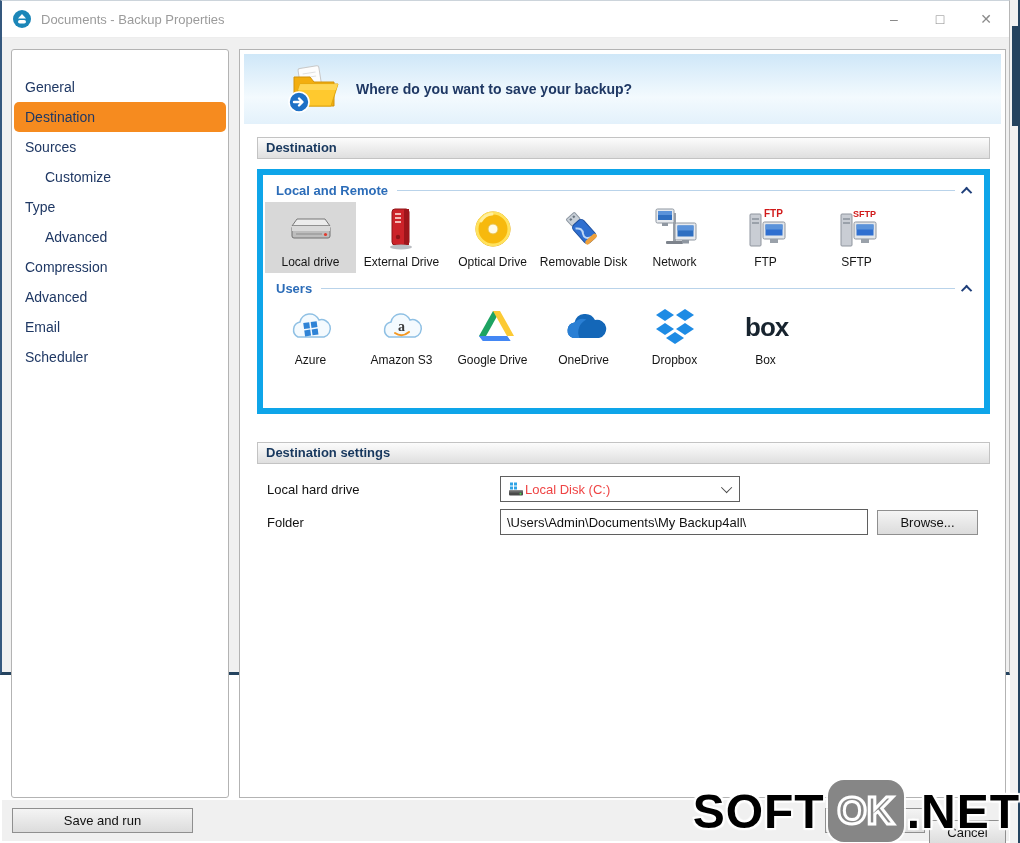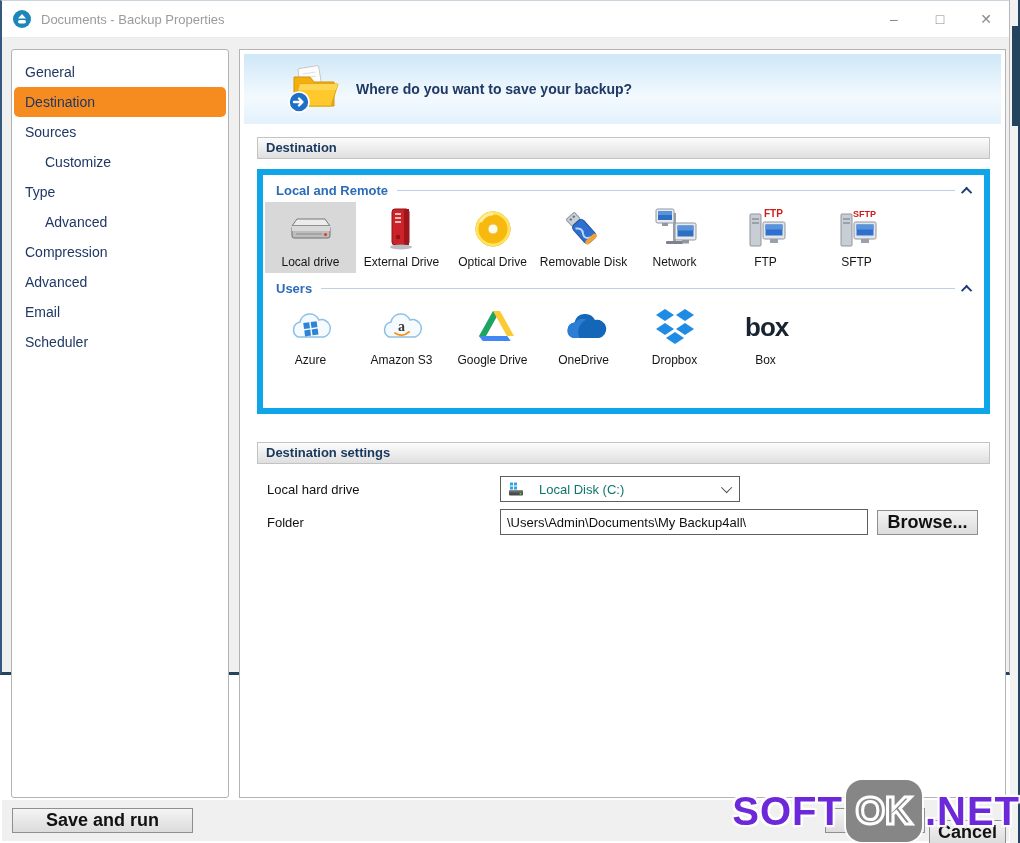--- a/index.html
+++ b/index.html
@@ -21,21 +21,21 @@
               display:flex; align-items:center; padding-left:10px; }
   .titlebar .app-ic { width:20px; height:20px; flex:0 0 auto; }
   .title-text { color:#9b9b9b; font-size:13px; margin-left:9px; }
   .win-controls { margin-left:auto; display:flex; height:100%; }
   .win-btn { width:46px; height:100%; display:flex; align-items:center; justify-content:center;
              color:#8a8a8a; font-size:14px; cursor:default; }
 
   
   .content { position:absolute; left:0; top:37px; right:0; height:762px; }
   .sidebar { position:absolute; left:9px; top:11px; width:218px; height:749px; background:#fff;
-             border:1px solid #b3b3b3; border-radius:3px; padding-top:7px; }
+             border:1px solid #b3b3b3; border-radius:3px; padding-top:22px; }
   .side-item { height:30px; display:flex; align-items:center; padding-left:13px; color:#1f3864; font-size:14px; cursor:pointer; }
   .side-item.indent { padding-left:33px; }
   .side-item.selected { background:#f68b1f; border-radius:5px; margin:0 2px; padding-left:11px; }
 
   .main { position:absolute; left:237px; top:11px; right:3px; height:749px; background:#fff; border:1px solid #b3b3b3; }
 
   
   .banner { margin:4px 4px 0 4px; height:70px; display:flex; align-items:center;
             background:linear-gradient(180deg,#cfe7f8 0%,#f3fafe 62%,#e3f1fb 100%); }
   .banner .folder-ic { margin-left:42px; width:56px; height:50px; }
@@ -59,39 +59,39 @@
   .tile .ticon { height:48px; display:flex; align-items:center; justify-content:center; }
   .tile .tlabel { font-size:12px; color:#151515; line-height:14px; padding:2px 1px 4px 1px; }
 
   
   .settings-bar { margin-top:28px; }
   .form { margin:12px 15px 0 27px; }
   .frow { display:flex; align-items:center; margin-bottom:7px; }
   .flabel { width:233px; font-size:13px; color:#111; }
   .combo { width:240px; height:26px; border:1px solid #5f5f5f; background:#fff; display:flex; align-items:center;
            padding:0 7px; cursor:pointer; }
-  .combo .ctext { font-size:13px; color:#0f766e; margin-left:15px; }
+  .combo .ctext { font-size:13px; color:#ef4444; margin-left:1px; }
   .combo .cchev { margin-left:auto; width:8px; height:8px; border-left:1px solid #4a4a4a; border-bottom:1px solid #4a4a4a;
                   transform:rotate(-45deg) translateY(-2px); }
   .txt-input { width:368px; height:26px; border:1px solid #5f5f5f; font-size:13px; padding:0 6px;
                font-family:"Liberation Sans", sans-serif; color:#111; }
   .btn { height:25px; border:1px solid #8f8f8f; background:linear-gradient(180deg,#f4f4f4,#dcdcdc);
-         font-size:18px; color:#111; font-family:"Liberation Sans", sans-serif; cursor:pointer;font-weight:bold; }
+         font-size:13px; color:#111; font-family:"Liberation Sans", sans-serif; cursor:pointer; }
   .browse-btn { width:101px; margin-left:9px; }
 
   
   .footer { position:absolute; left:0; right:0; top:799px; height:41px; background:#f0f0f0; }
   .saverun-btn { position:absolute; left:10px; top:8px; width:181px; height:25px; }
   .save-btn { position:absolute; right:84px; top:8px; width:100px; }
   .cancel-btn { position:absolute; right:3px; top:20px; width:77px; }
 
   
   .watermark { position:absolute; right:0; bottom:0; height:64px; display:flex; align-items:center;
                z-index:20; pointer-events:none; }
-  .wm-text { font-size:40px; font-weight:bold; color:#6d28d9; letter-spacing:1px;
+  .wm-text { font-size:48px; font-weight:bold; color:#000000; letter-spacing:1px;
              text-shadow:-2px -2px 1px #fff, 2px -2px 1px #fff, -2px 2px 1px #fff, 2px 2px 1px #fff,
                          0 0 4px #fff; }
   .wm-badge { width:76px; height:62px; background:#868686; border-radius:16px; margin:0 3px 0 3px;
               display:flex; align-items:center; justify-content:center;
               box-shadow:0 0 0 2px rgba(255,255,255,.85); }
   .wm-badge span { font-size:38px; font-weight:bold; color:transparent; -webkit-text-stroke:3px #fff; }
 </style>
 </head>
 <body>
 

